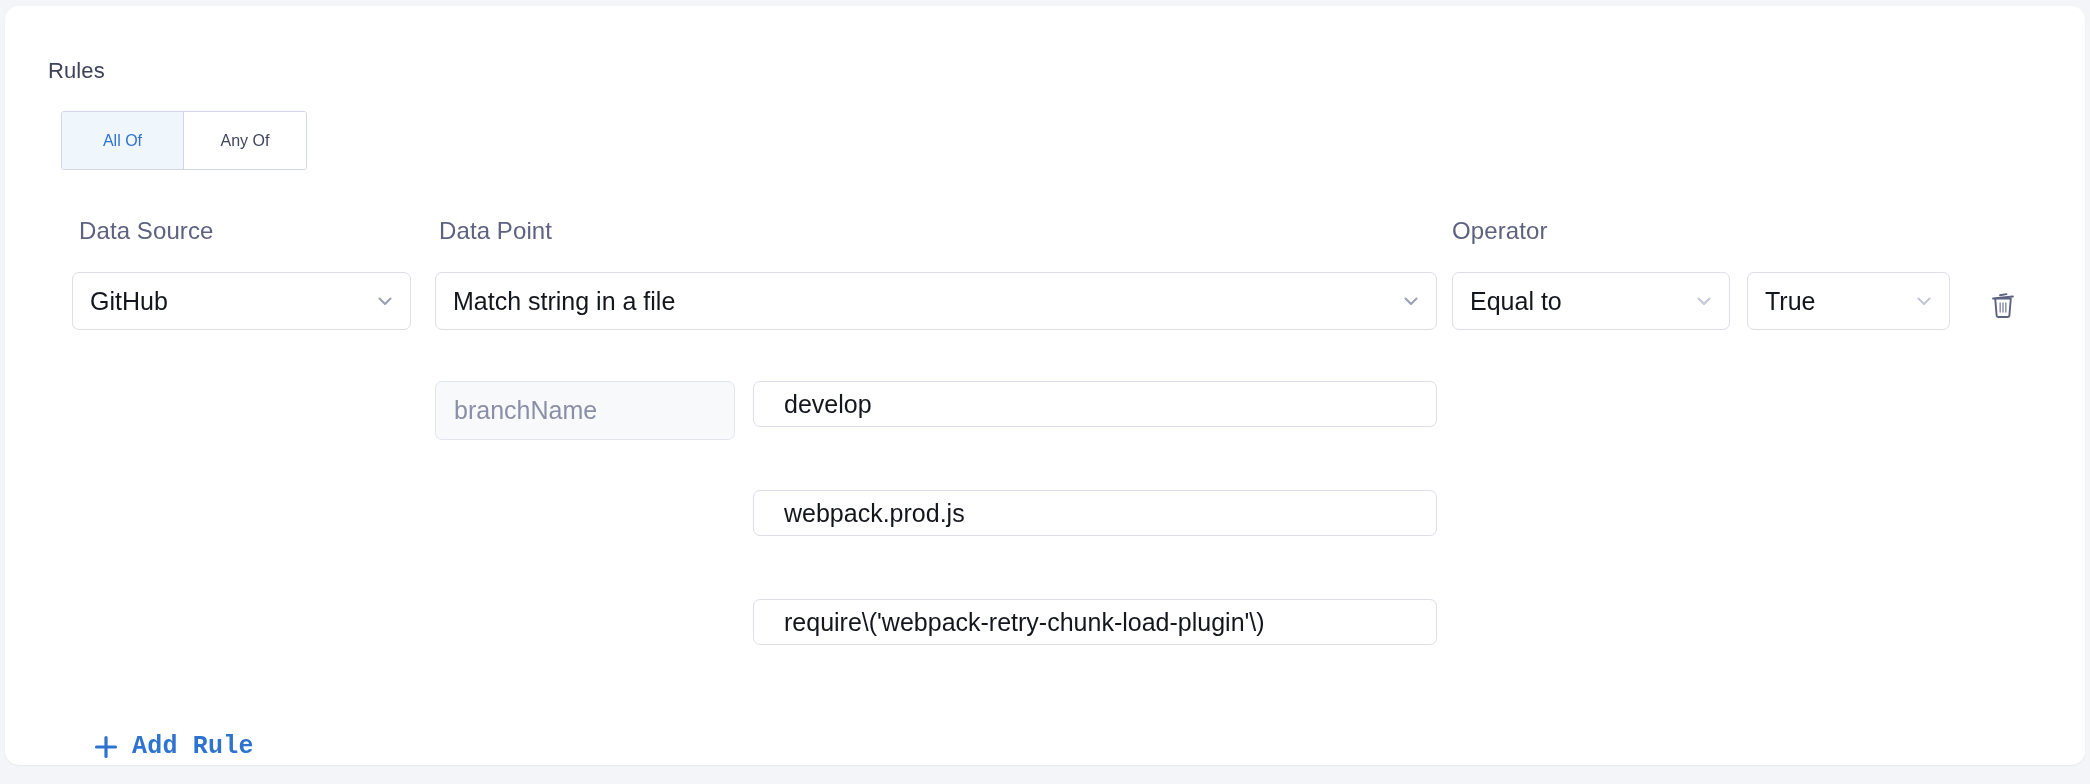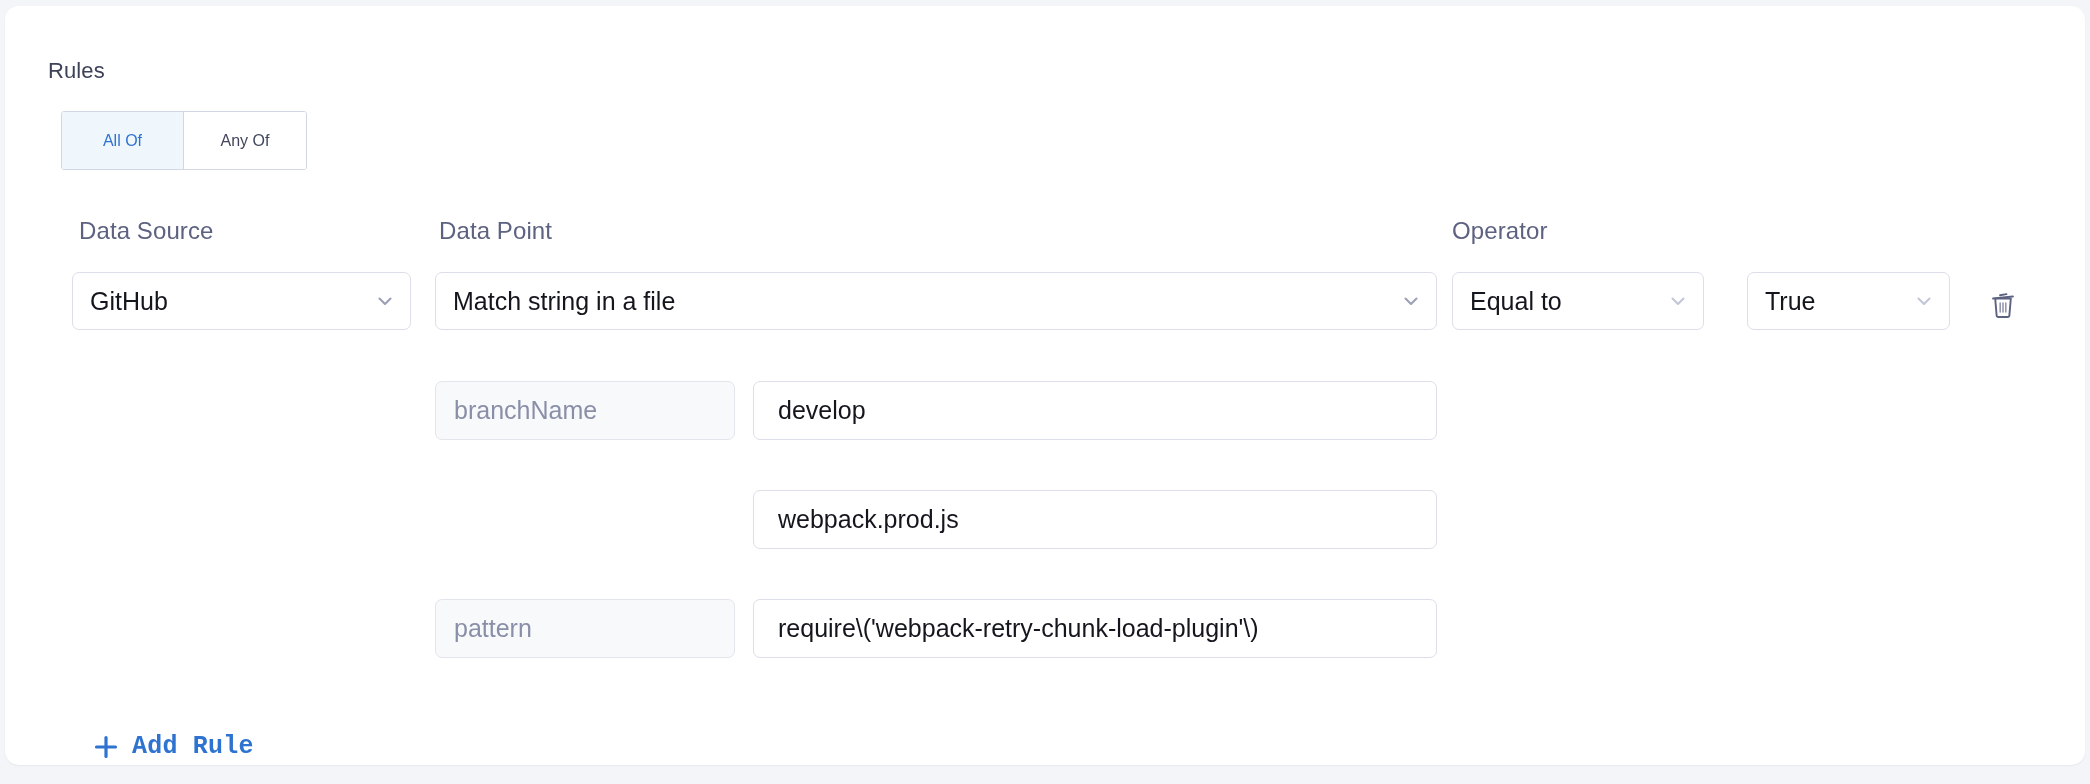--- a/index.html
+++ b/index.html
@@ -109,21 +109,21 @@
     flex: 0 0 auto;
     width: 22px;
     height: 22px;
     margin-left: 10px;
     display: block;
   }
   .chev svg { display: block; width: 22px; height: 22px; }
 
   .sel-source   { left: 67px;   top: 266px; width: 339px; }
   .sel-point    { left: 430px;  top: 266px; width: 1002px; }
-  .sel-operator { left: 1447px; top: 266px; width: 252px; }
+  .sel-operator { left: 1447px; top: 266px; width: 278px; }
   .sel-value    { left: 1742px; top: 266px; width: 203px; }
 
   
   .delete-btn {
     position: absolute;
     left: 1975px;
     top: 278px;
     width: 46px;
     height: 40px;
     background: transparent;
@@ -158,28 +158,28 @@
     font-size: 25px;
     color: #8a8fa8;
     white-space: nowrap;
     overflow: hidden;
   }
   .param-value {
     position: absolute;
     left: 748px;
     top: 0;
     width: 684px;
-    height: 59px;
+    height: 46px;
     box-sizing: border-box;
     background: #ffffff;
     border: 1px solid #dcdee9;
     border-radius: 7px;
     display: flex;
     align-items: center;
-    padding: 0 24px;
+    padding: 0 30px;
     font-size: 25px;
     color: #14161d;
     white-space: nowrap;
     overflow: hidden;
     font-family: "Liberation Sans", sans-serif;
     cursor: text;
   }
 
   
   .add-rule {
@@ -277,21 +277,20 @@
   <div class="param-row r0">
     <div class="param-key">branchName</div>
     <div class="param-value">develop</div>
   </div>
 
   <div class="param-row r1">
     <div class="param-value">webpack.prod.js</div>
   </div>
 
   <div class="param-row r2">
-    <div class="param-key">pattern</div>
     <div class="param-value">require\('webpack-retry-chunk-load-plugin'\)</div>
   </div>
 
   <button class="add-rule">
     <span class="plus">
       <svg width="26" height="26" viewBox="0 0 26 26" fill="none" xmlns="http://www.w3.org/2000/svg">
         <path d="M13 3.5V22.5" stroke="#2f73d0" stroke-width="3.2" stroke-linecap="round"></path>
         <path d="M3.5 13H22.5" stroke="#2f73d0" stroke-width="3.2" stroke-linecap="round"></path>
       </svg>
     </span>

